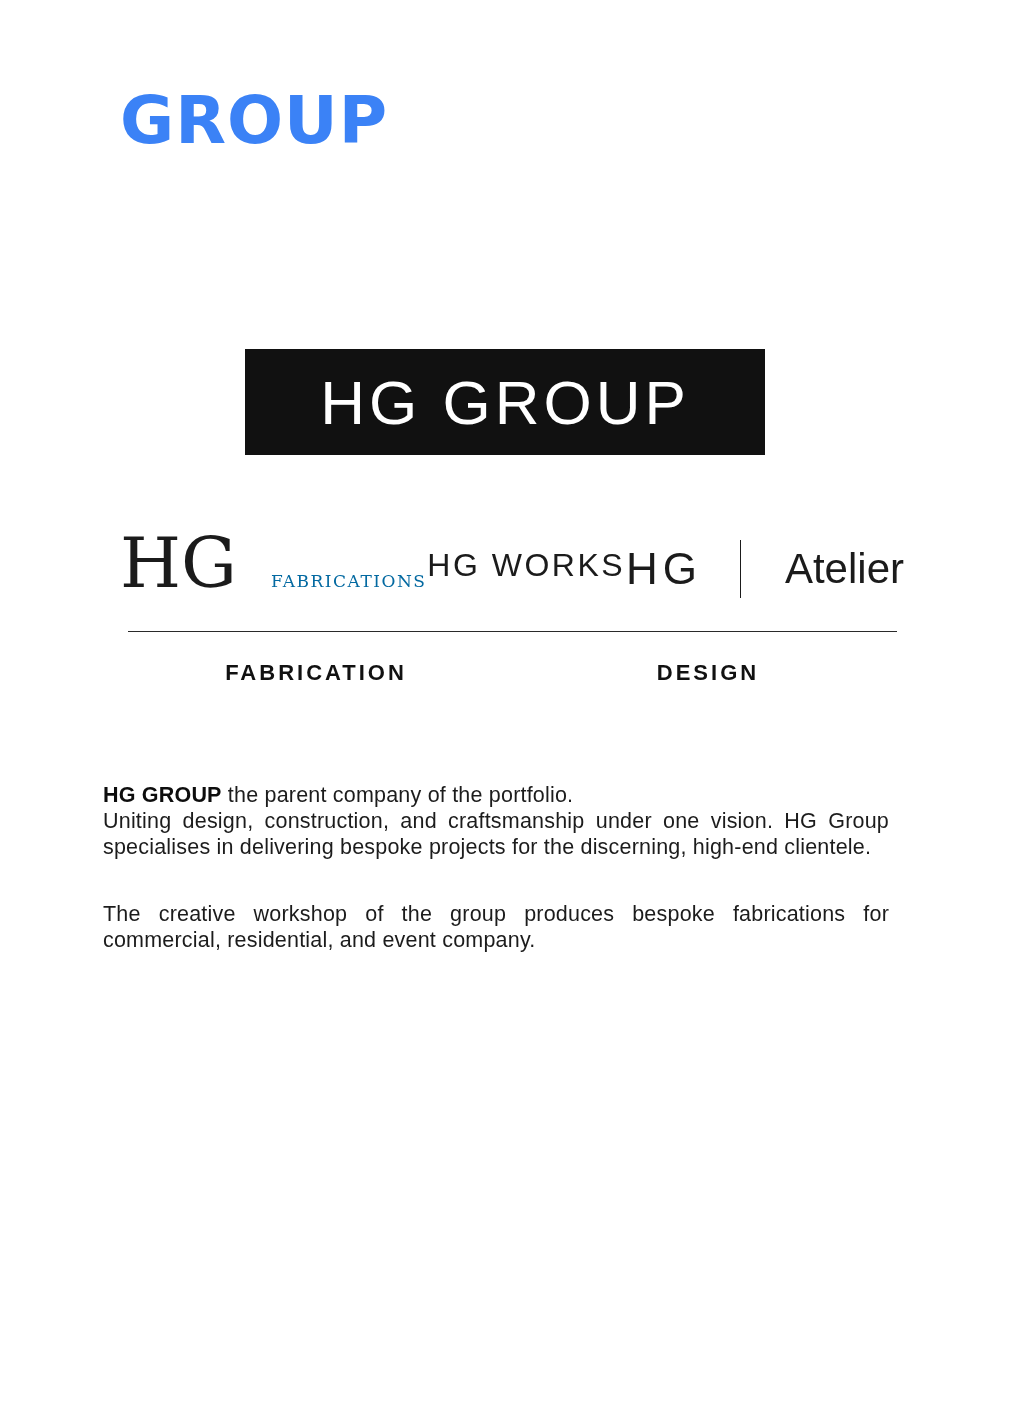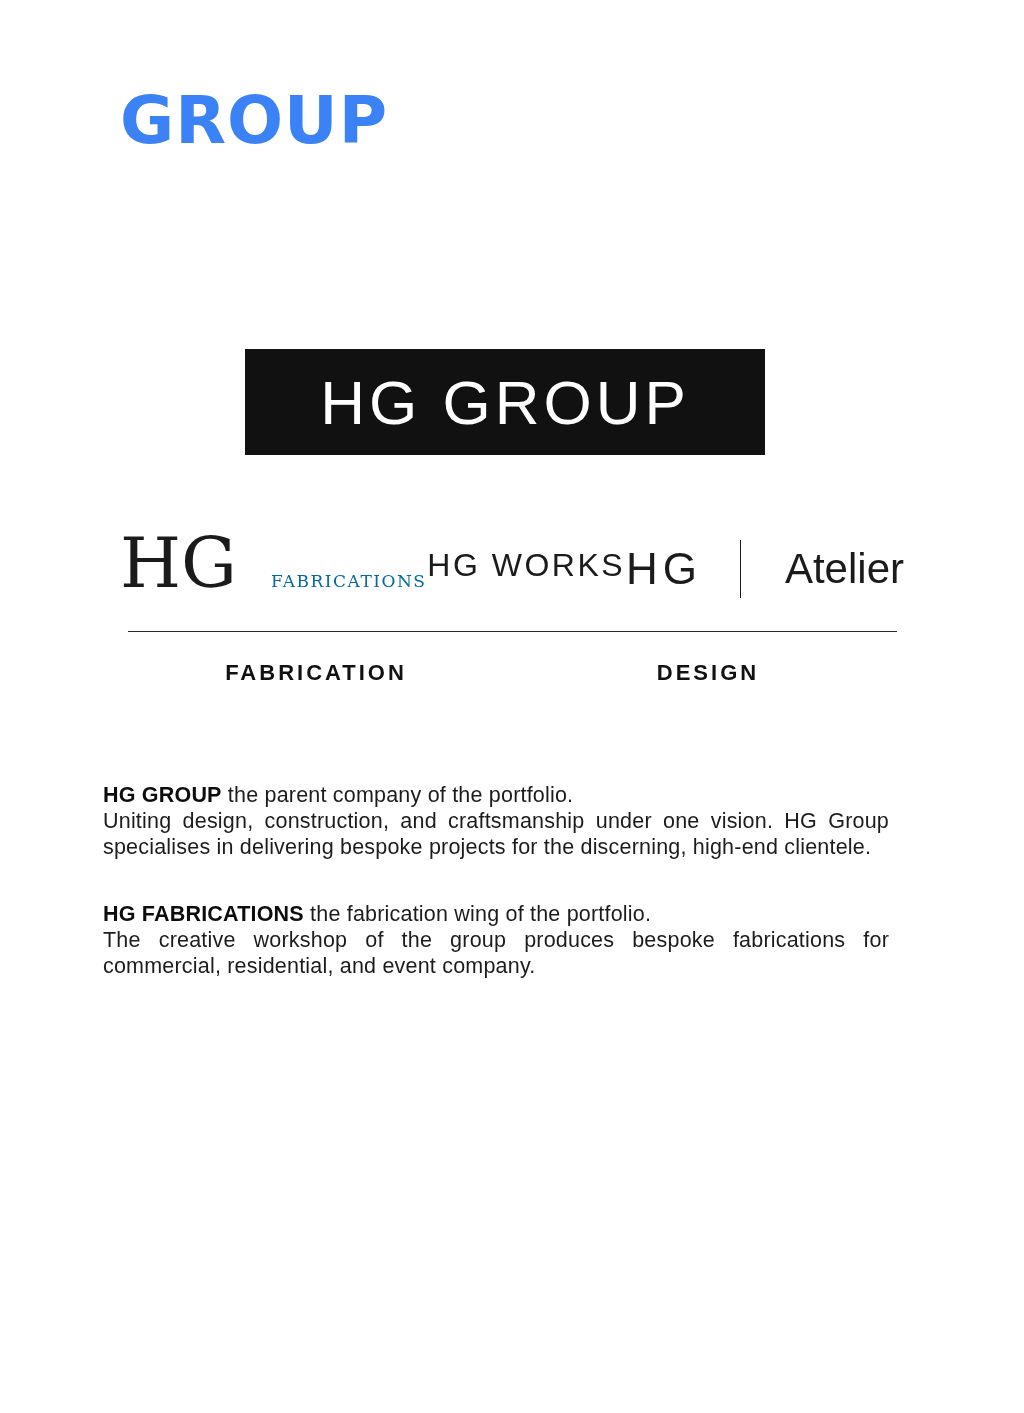--- a/index.html
+++ b/index.html
@@ -192,22 +192,19 @@
 
     <div class="section">
       <div class="section-head">
         <span class="section-lead">HG GROUP</span><span> the parent company of the portfolio.</span>
       </div>
       <div class="section-body">Uniting design, construction, and craftsmanship under one vision. HG Group specialises in delivering bespoke projects for the discerning, high-end clientele.</div>
     </div>
 
 
     <div class="section">
-      <div class="section-head">
-        <span class="section-lead">HG FABRICATIONS</span><span> the fabrication wing of the portfolio.</span>
-      </div>
       <div class="section-body">The creative workshop of the group produces bespoke fabrications for commercial, residential, and event company.</div>
     </div>
 
 
   </div>
 
 </div>
 
 </body></html>

